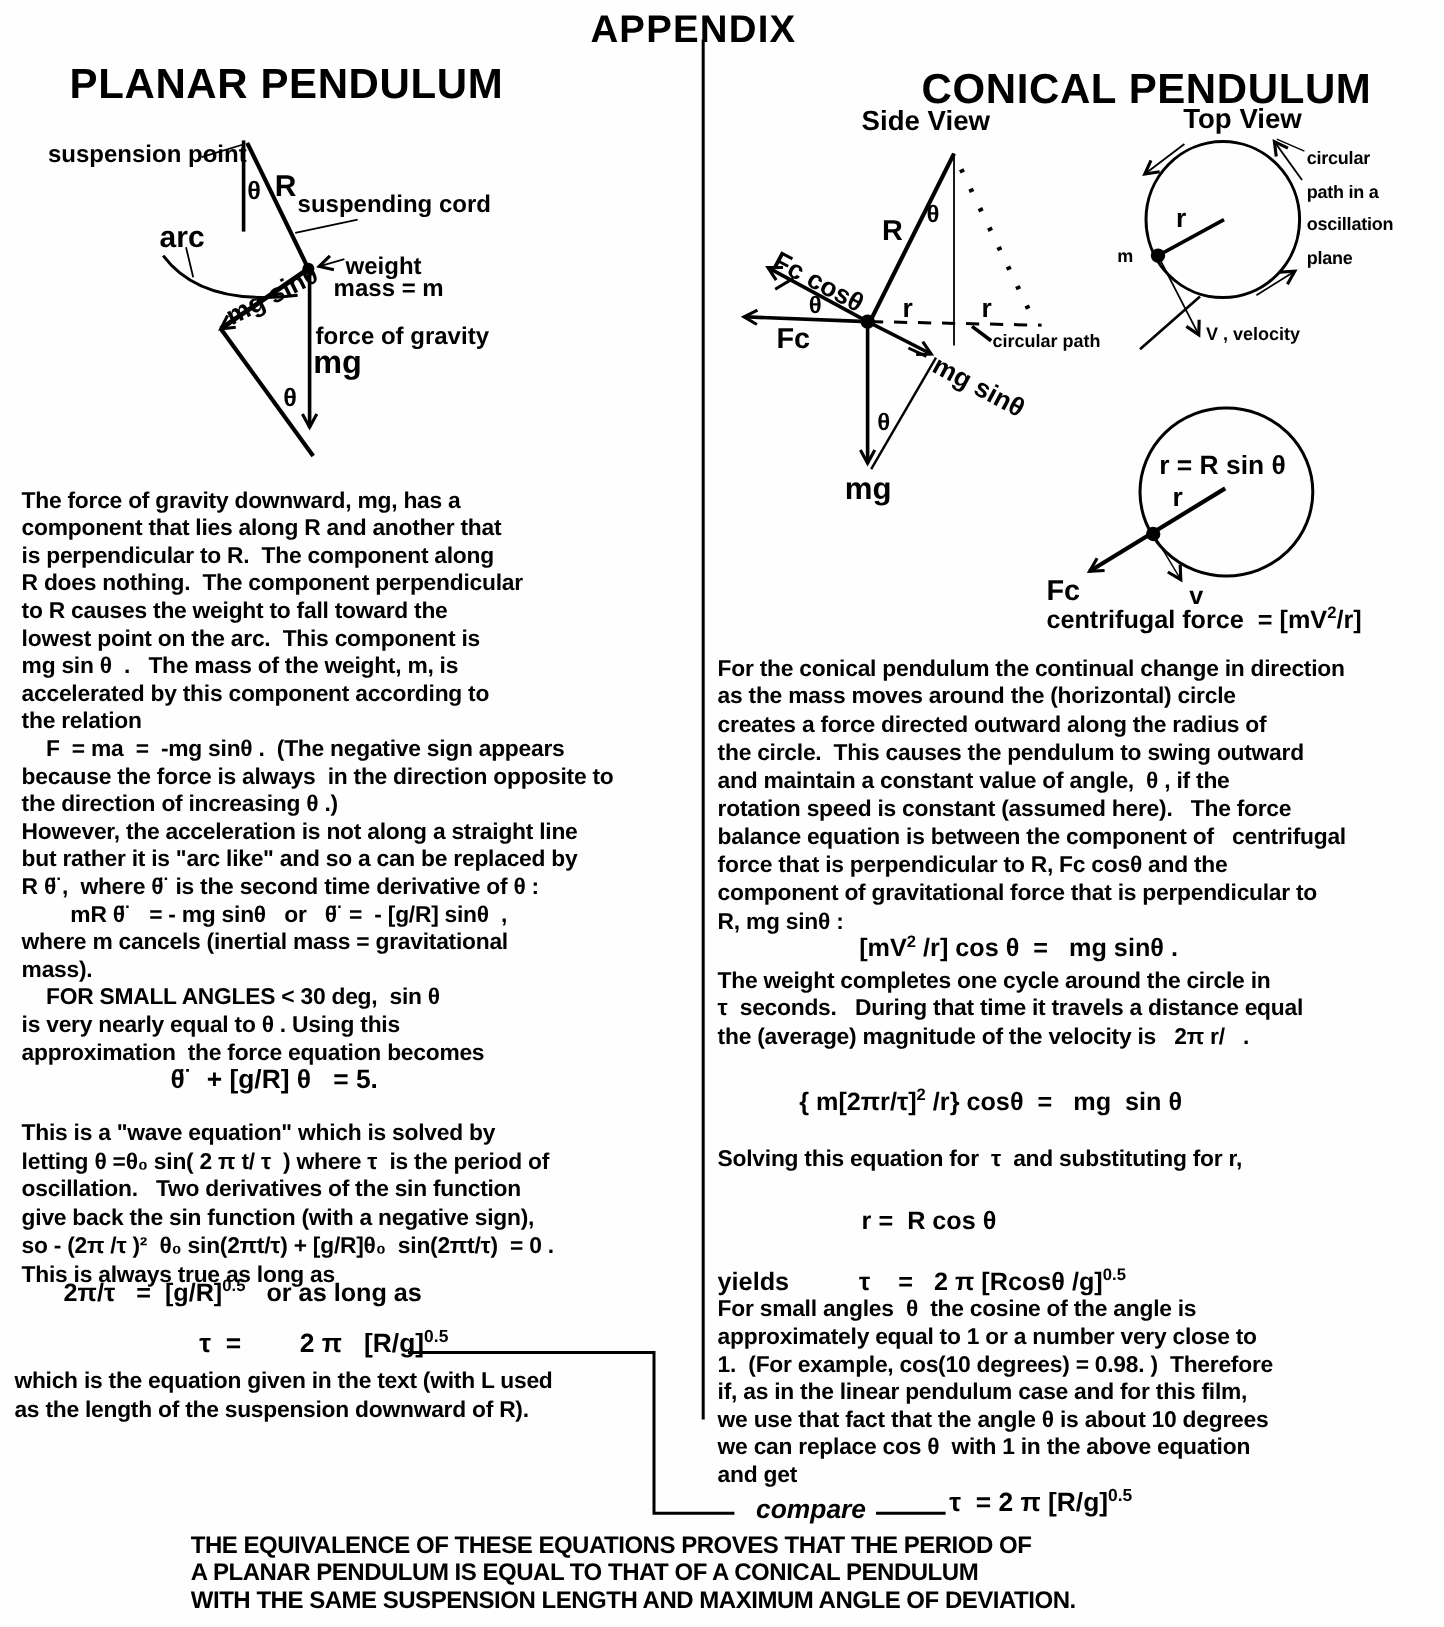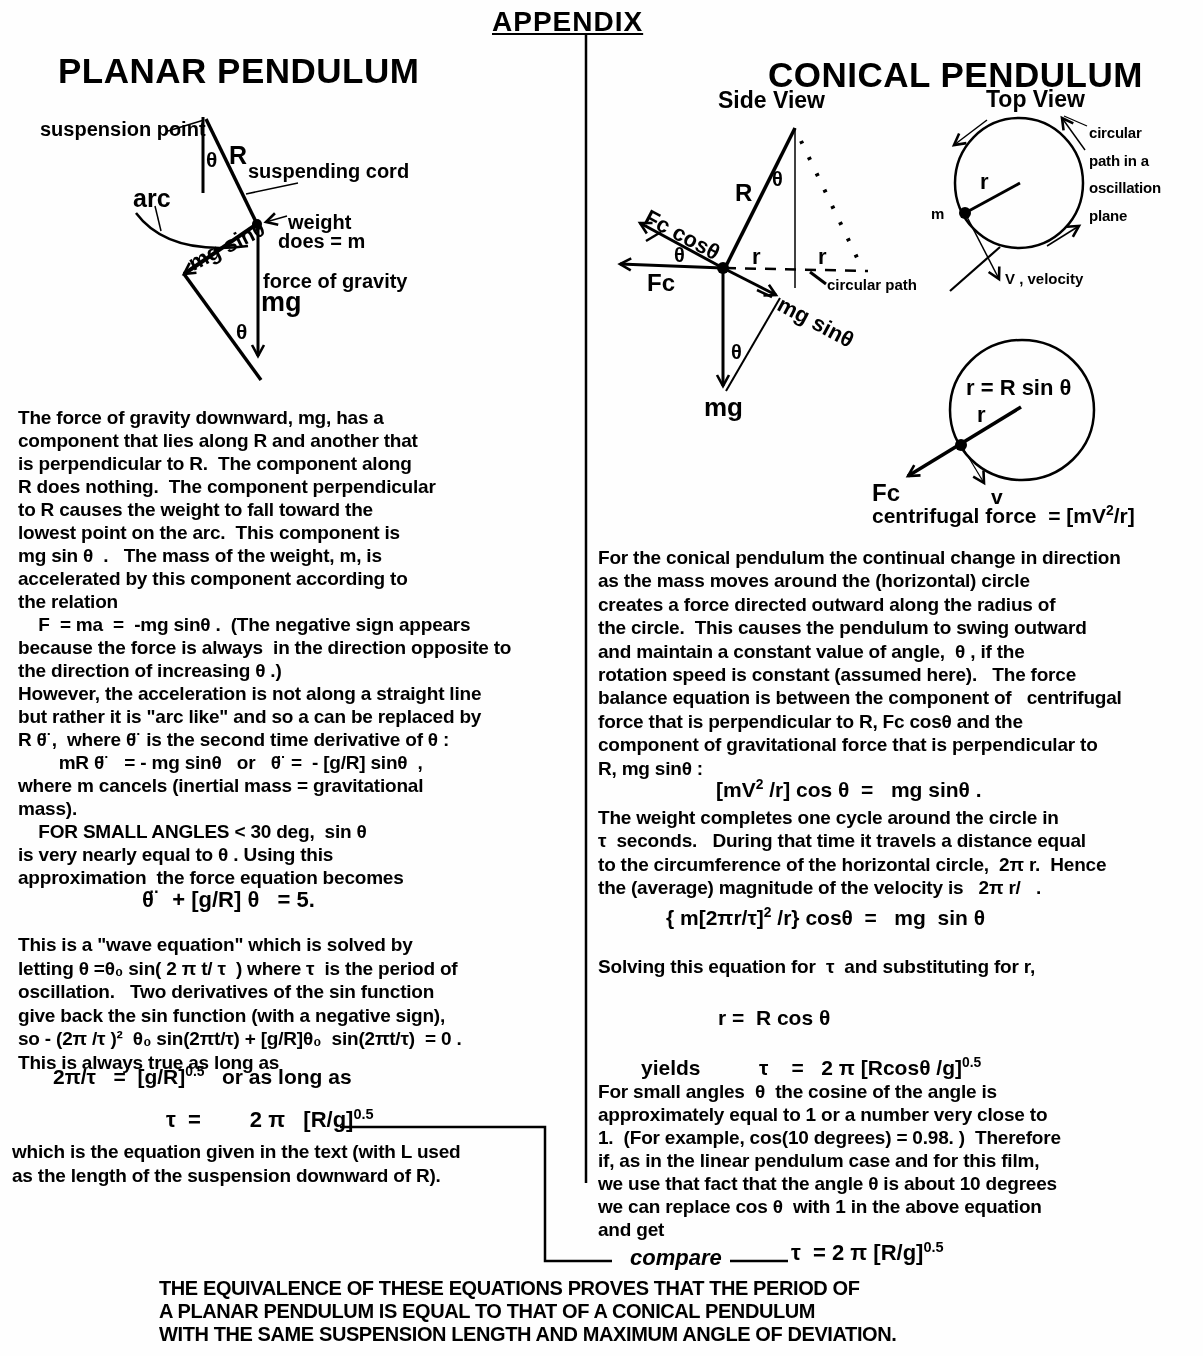--- a/index.html
+++ b/index.html
@@ -1,19 +1,19 @@
 <!DOCTYPE html>
 <html><head>
 <meta charset="utf-8">
 <style>
   html,body{margin:0;padding:0;background:#fff;}
   #page{position:relative;width:1203px;height:1356px;background:#fefefe;overflow:hidden;
         font-family:"Liberation Sans","DejaVu Sans",sans-serif;color:#000;font-weight:700;}
   .abs{position:absolute;white-space:pre;}
-  .h1{font-size:28px;letter-spacing:1px;text-decoration:underline;}
+  .h1{font-size:32px;letter-spacing:1px;}
   .h2{font-size:35px;letter-spacing:0.5px;}
   .h3{font-size:23px;}
   .para{font-size:19px;letter-spacing:-0.2px;}
   .para div{white-space:pre;}
   .eq{font-size:21px;}
   .eq2{font-size:22px;}
   .lbl{font-size:20px;}
   .lbl21{font-size:21px;}
   .lbl22{font-size:22px;}
   .lbl23{font-size:15px;}
@@ -100,21 +100,21 @@
   <div class="abs h2" style="left:768px;top:55px;">CONICAL PENDULUM</div>
   <div class="abs h3" style="left:718px;top:87px;">Side View</div>
   <div class="abs h3" style="left:986px;top:86px;">Top View</div>
 
   <div class="abs lbl" style="left:40px;top:118px;">suspension point</div>
   <div class="abs lbl21" style="left:206px;top:148px;">θ</div>
   <div class="abs big25" style="left:229px;top:141px;">R</div>
   <div class="abs lbl" style="left:248px;top:160px;">suspending cord</div>
   <div class="abs big25" style="left:133px;top:184px;">arc</div>
   <div class="abs lbl" style="left:288px;top:211px;">weight</div>
-  <div class="abs lbl" style="left:278px;top:230px;">does = m</div>
+  <div class="abs lbl" style="left:278px;top:230px;">mass = m</div>
   <div class="abs lbl22 rot" style="left:190px;top:252px;transform:rotate(-27deg);">mg sinθ</div>
   <div class="abs lbl" style="left:263px;top:270px;text-align:center;">force of gravity</div>
   <div class="abs big27" style="left:261px;top:287px;">mg</div>
   <div class="abs lbl21" style="left:236px;top:320px;">θ</div>
 
   <div class="abs lbl24" style="left:735px;top:179px;">R</div>
   <div class="abs lbl" style="left:772px;top:168px;">θ</div>
   <div class="abs lbl22 rot" style="left:646px;top:203px;transform:rotate(28deg);">Fc cosθ</div>
   <div class="abs lbl" style="left:674px;top:244px;">θ</div>
   <div class="abs lbl24" style="left:647px;top:269px;">Fc</div>
@@ -138,25 +138,25 @@
 
   <div class="abs para" style="left:18px;top:406px;line-height:23px;"><div>The force of gravity downward, mg, has a</div><div>component that lies along R and another that</div><div>is perpendicular to R.  The component along</div><div>R does nothing.  The component perpendicular</div><div>to R causes the weight to fall toward the</div><div>lowest point on the arc.  This component is</div><div>mg sin θ  .   The mass of the weight, m, is</div><div>accelerated by this component according to</div><div>the relation</div><div>    F  = ma  =  -mg sinθ .  (The negative sign appears</div><div>because the force is always  in the direction opposite to</div><div>the direction of increasing θ .)</div><div>However, the acceleration is not along a straight line</div><div>but rather it is "arc like" and so a can be replaced by</div><div>R θ̈ ,  where θ̈  is the second time derivative of θ :</div><div>        mR θ̈    = - mg sinθ   or   θ̈  =  - [g/R] sinθ  ,</div><div>where m cancels (inertial mass = gravitational</div><div>mass).</div><div>    FOR SMALL ANGLES &lt; 30 deg,  sin θ</div><div>is very nearly equal to θ . Using this</div><div>approximation  the force equation becomes</div></div>
   <div class="abs eq2" style="left:142px;top:887px;">θ̈   + [g/R] θ   = 5.</div>
   <div class="abs para" style="left:18px;top:933px;line-height:23.5px;"><div>This is a "wave equation" which is solved by</div><div>letting θ =θ₀ sin( 2 π t/ τ  ) where τ  is the period of</div><div>oscillation.   Two derivatives of the sin function</div><div>give back the sin function (with a negative sign),</div><div>so - (2π /τ )²  θ₀ sin(2πt/τ) + [g/R]θ₀  sin(2πt/τ)  = 0 .</div><div>This is always true as long as</div></div>
   <div class="abs eq" style="left:18px;top:1063px;"><span>      2π/τ   =  [g/R]</span><sup>0.5</sup><span>   or as long as</span></div>
   <div class="abs eq2" style="left:166px;top:1106px;"><span>τ  =        2 π   [R/g]</span><sup>0.5</sup></div>
   <div class="abs para" style="left:12px;top:1140px;line-height:24px;"><div>which is the equation given in the text (with L used</div><div>as the length of the suspension downward of R).</div></div>
 
   <div class="abs para" style="left:598px;top:546px;line-height:23.4px;"><div>For the conical pendulum the continual change in direction</div><div>as the mass moves around the (horizontal) circle</div><div>creates a force directed outward along the radius of</div><div>the circle.  This causes the pendulum to swing outward</div><div>and maintain a constant value of angle,  θ , if the</div><div>rotation speed is constant (assumed here).   The force</div><div>balance equation is between the component of   centrifugal</div><div>force that is perpendicular to R, Fc cosθ and the</div><div>component of gravitational force that is perpendicular to</div><div>R, mg sinθ :</div></div>
   <div class="abs eq" style="left:716px;top:776px;"><span>[mV</span><sup>2</sup><span> /r] cos θ  =   mg sinθ .</span></div>
-  <div class="abs para" style="left:598px;top:806px;line-height:23.4px;"><div>The weight completes one cycle around the circle in</div><div>τ  seconds.   During that time it travels a distance equal</div><div>to the circumference of the horizontal circle,  2π r.  Hence</div><div>the (average) magnitude of the velocity is   2π r/   .</div></div>
+  <div class="abs para" style="left:598px;top:806px;line-height:23.4px;"><div>The weight completes one cycle around the circle in</div><div>τ  seconds.   During that time it travels a distance equal</div><div>the (average) magnitude of the velocity is   2π r/   .</div></div>
   <div class="abs eq" style="left:666px;top:904px;"><span>{ m[2πr/τ]</span><sup>2</sup><span> /r} cosθ  =   mg  sin θ</span></div>
   <div class="abs para" style="left:598px;top:956px;">Solving this equation for  τ  and substituting for r,</div>
   <div class="abs eq" style="left:718px;top:1006px;">r =  R cos θ</div>
-  <div class="abs eq" style="left:598px;top:1054px;margin-left:43px;"><span>yields          τ    =   2 π [Rcosθ /g]</span><sup>0.5</sup></div>
+  <div class="abs eq" style="left:598px;top:1054px;"><span>yields          τ    =   2 π [Rcosθ /g]</span><sup>0.5</sup></div>
   <div class="abs para" style="left:598px;top:1080px;line-height:23px;"><div>For small angles  θ  the cosine of the angle is</div><div>approximately equal to 1 or a number very close to</div><div>1.  (For example, cos(10 degrees) = 0.98. )  Therefore</div><div>if, as in the linear pendulum case and for this film,</div><div>we use that fact that the angle θ is about 10 degrees</div><div>we can replace cos θ  with 1 in the above equation</div><div>and get</div></div>
 
   <div class="abs eq2" style="left:630px;top:1245px;font-style:italic;">compare</div>
   <div class="abs eq2" style="left:791px;top:1239px;"><span>τ  = 2 π [R/g]</span><sup>0.5</sup></div>
 
   <div class="abs para footer" style="left:143px;top:1277px;"><div>THE EQUIVALENCE OF THESE EQUATIONS PROVES THAT THE PERIOD OF</div><div>A PLANAR PENDULUM IS EQUAL TO THAT OF A CONICAL PENDULUM</div><div>WITH THE SAME SUSPENSION LENGTH AND MAXIMUM ANGLE OF DEVIATION.</div></div>
 
 </div>
 
 </body></html>

